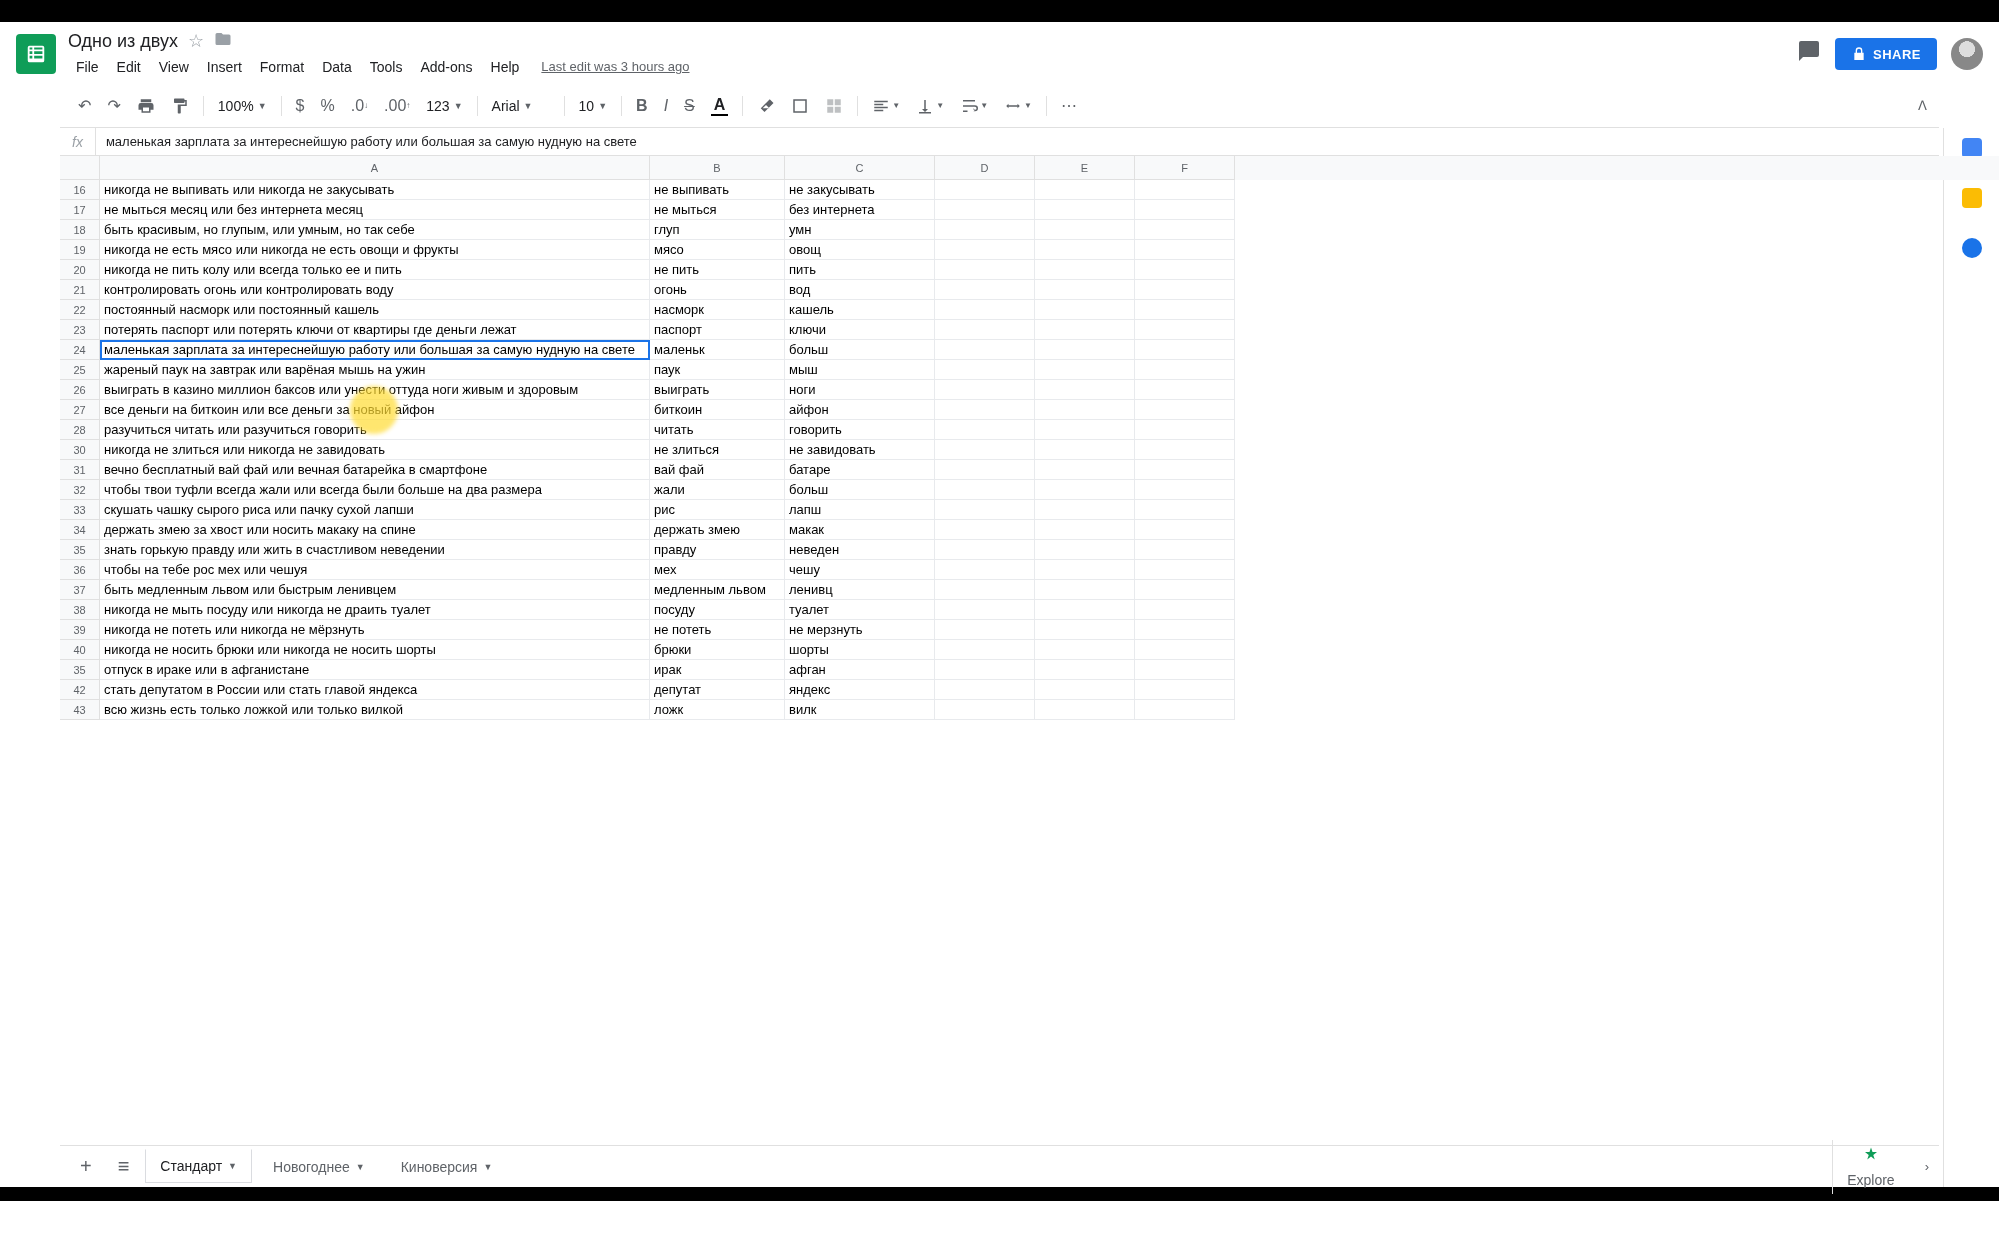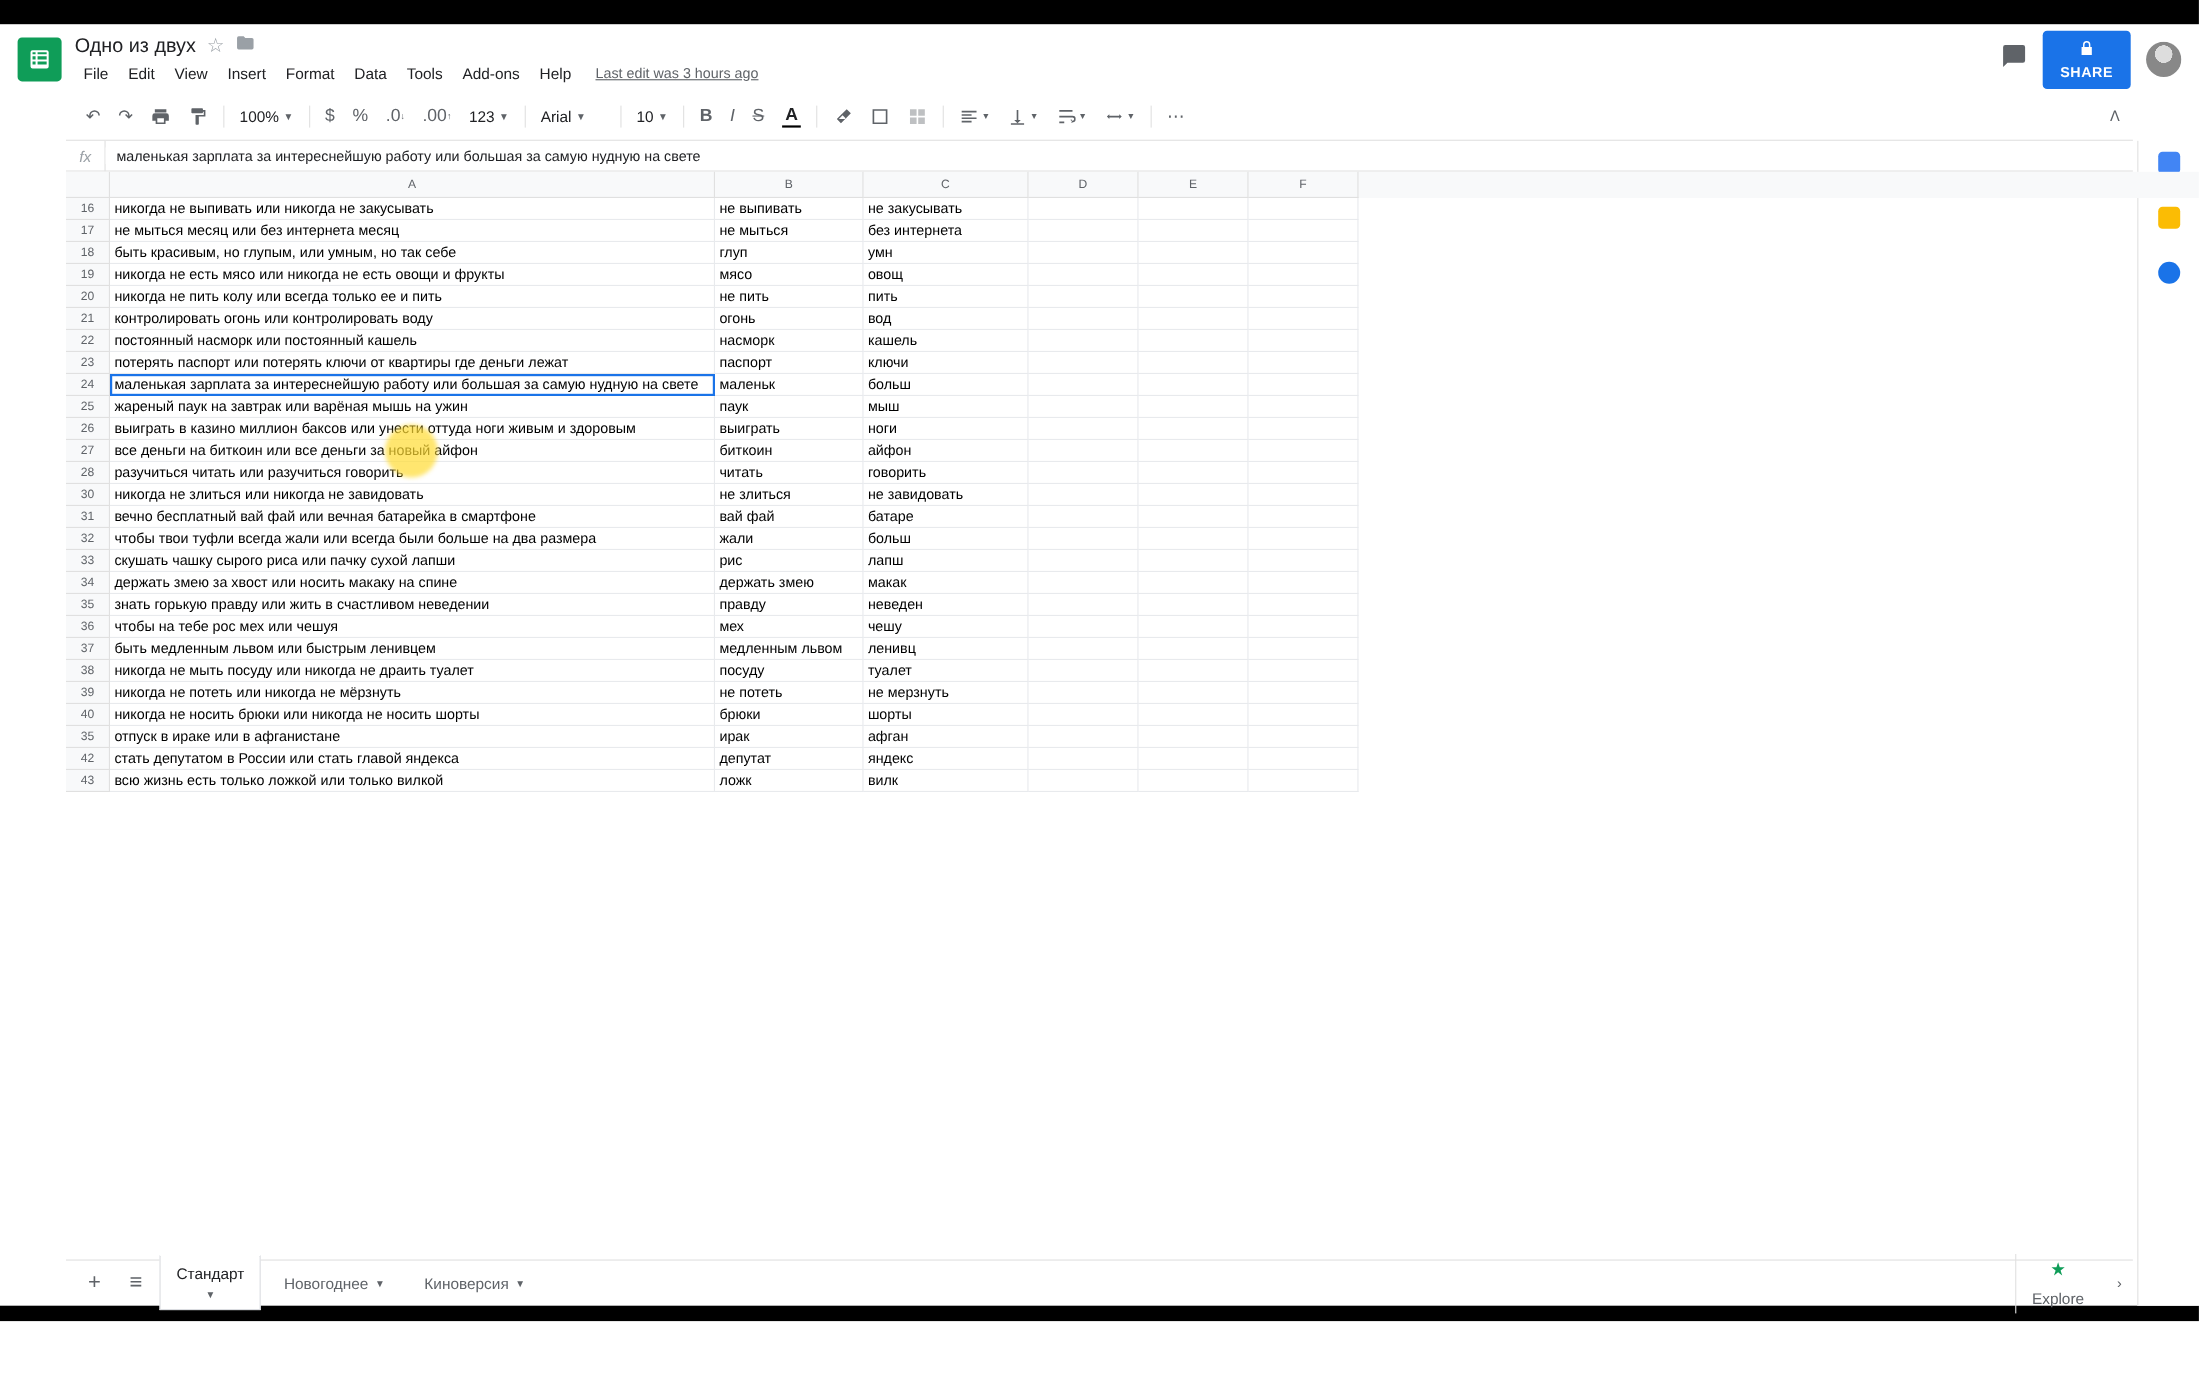--- a/index.html
+++ b/index.html
@@ -10,21 +10,21 @@
 .logo svg { fill: #fff; }
 .title-area { flex: 1; }
 .doc-title-row { display: flex; align-items: center; gap: 10px; }
 .doc-title { font-size: 18px; color: #202124; }
 .star-icon, .folder-icon { color: #9aa0a6; font-size: 18px; }
 .menu-row { display: flex; gap: 2px; margin-top: 2px; align-items: center; }
 .menu-item { padding: 4px 8px; font-size: 14px; color: #202124; cursor: pointer; border-radius: 4px; }
 .last-edit { color: #5f6368; text-decoration: underline; margin-left: 12px; font-size: 13px; cursor: pointer; }
 .header-right { display: flex; align-items: center; gap: 14px; }
 .comment-btn { color: #5f6368; font-size: 22px; cursor: pointer; }
-.share-btn { background: #1a73e8; color: #fff; border: none; padding: 8px 16px; border-radius: 4px; font-weight: bold; font-size: 13px; cursor: pointer; display: flex; align-items: center; gap: 6px; letter-spacing: 0.5px; flex-direction: column; }
+.share-btn { background: #1a73e8; color: #fff; border: none; padding: 8px 16px; border-radius: 4px; font-weight: bold; font-size: 13px; cursor: pointer; display: flex; align-items: center; gap: 6px; letter-spacing: 0.5px; }
 .avatar { width: 32px; height: 32px; border-radius: 50%; background: #5f6368; background-image: radial-gradient(circle at 50% 35%, #ddd 30%, #888 31%); }
 .toolbar { display: flex; align-items: center; padding: 4px 12px; gap: 4px; border-bottom: 1px solid #e0e0e0; height: 44px; margin: 6px 60px 0 60px; }
 .tb-btn { padding: 4px 6px; color: #5f6368; cursor: pointer; border-radius: 2px; font-size: 16px; display: flex; align-items: center; }
 .tb-sep { width: 1px; height: 20px; background: #e0e0e0; margin: 0 4px; }
 .tb-dropdown { display: flex; align-items: center; gap: 4px; padding: 2px 6px; cursor: pointer; font-size: 14px; color: #202124; }
 .tb-dropdown .caret { font-size: 9px; color: #5f6368; }
 .font-name { min-width: 70px; }
 .font-size { min-width: 30px; }
 .under-a { border-bottom: 2px solid #000; padding: 0 3px; color: #202124; font-weight: bold; }
 .collapse-chevron { margin-left: auto; color: #5f6368; cursor: pointer; }
@@ -46,21 +46,21 @@
 .active-cell { outline: 2px solid #1a73e8; outline-offset: -2px; }
 .right-panel { width: 56px; display: flex; flex-direction: column; align-items: center; padding-top: 10px; gap: 30px; border-left: 1px solid #e0e0e0; position: absolute; right: 0; top: 128px; bottom: 62px; background: #fff; }
 .rp-icon { width: 20px; height: 20px; border-radius: 4px; cursor: pointer; }
 .rp-calendar { background: #4285f4; }
 .rp-keep { background: #fbbc04; }
 .rp-tasks { background: #1a73e8; border-radius: 50%; }
 .highlight-dot { position: absolute; width: 48px; height: 48px; background: rgba(255,220,50,0.7); border-radius: 50%; pointer-events: none; filter: blur(2px); }
 .sheet-tabs { display: flex; align-items: center; border-top: 1px solid #e0e0e0; padding: 0 10px; height: 42px; margin: 0 60px 0 60px; gap: 6px; position: relative; }
 .sheet-tab-add, .sheet-tab-all { color: #5f6368; padding: 6px 10px; cursor: pointer; font-size: 20px; }
 .sheet-tab { padding: 8px 14px; border: 1px solid transparent; border-radius: 0; cursor: pointer; font-size: 14px; color: #5f6368; display: flex; align-items: center; gap: 6px; }
-.sheet-tab.active { color: #202124; font-weight: 500; border: 1px solid #dadce0; border-top: 1px solid #fff; background: #fff; position: relative; top: -1px; flex-direction: column;}
+.sheet-tab.active { color: #202124; font-weight: 500; border: 1px solid #dadce0; border-top: 1px solid #fff; background: #fff; position: relative; top: -1px;}
 .tab-caret { font-size: 9px; color: #5f6368; }
 .explore-btn { margin-left: auto; display: flex; align-items: center; gap: 8px; padding: 6px 14px; color: #5f6368; cursor: pointer; font-size: 14px; border-left: 1px solid #e0e0e0; flex-direction: column; }
 .explore-icon { width: 18px; height: 18px; }
 .bar-black-bottom { height: 14px; background: #000; }
 .download-bar { display: flex; align-items: flex-end; padding: 6px 14px; height: 40px; border-top: 1px solid #e0e0e0; background: #fff; margin-top: 48px; }
 .download-chip { border: 1px solid #dadce0; border-radius: 16px; padding: 4px 10px; display: flex; align-items: center; gap: 8px; font-size: 13px; cursor: pointer; box-shadow: 0 1px 2px rgba(0,0,0,0.1);}
 .download-right { margin-left: auto; display: flex; align-items: center; gap: 20px; color: #5f6368; }
 .dl-close { cursor: pointer; font-size: 18px; color: #5f6368; }
 .vscroll-indicator { position: absolute; right: 1px; top: 50px; width: 8px; height: 50px; background: #c0c0c0; border-radius: 4px; }
 </style>

